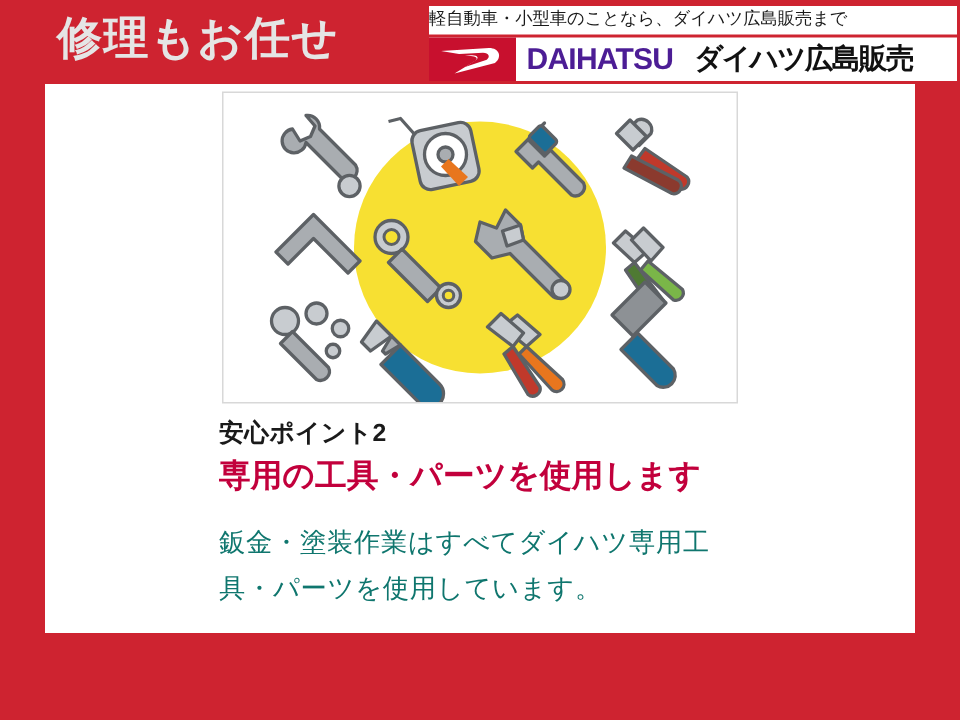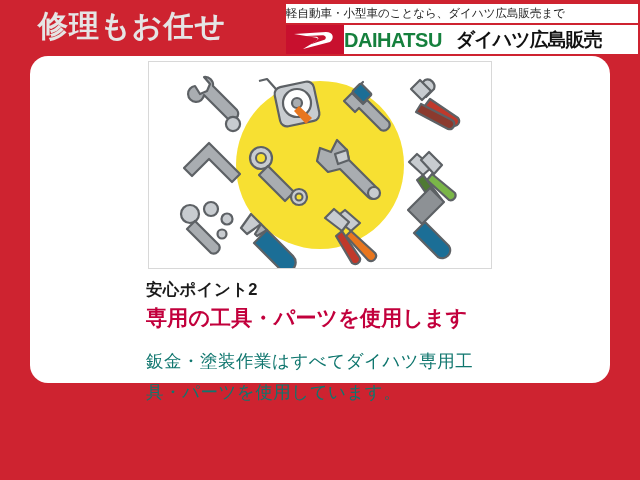--- a/index.html
+++ b/index.html
@@ -65,46 +65,46 @@
   }
   .logo-mark {
     width: 58px;
     height: 29px;
     background: #C8102E;
     position: relative;
     flex: 0 0 auto;
   }
   .logo-mark svg { display: block; }
   .logo-latin {
-    color: #15803d;
+    color: #4c1d95;
     font-size: 20px;
     font-weight: bold;
     letter-spacing: -0.5px;
+    margin-left: 7px;
     line-height: 20px;
     white-space: nowrap;
   }
   .logo-jp {
     color: #111111;
     font-size: 19px;
     font-weight: bold;
     letter-spacing: -1px;
     margin-left: 14px;
     line-height: 20px;
     white-space: nowrap;
     text-align: center;
   }
   
   .card {
     position: absolute;
     left: 30px;
     top: 56px;
     width: 580px;
-    height: 327px;
-    background: #ffffff;
-    border-radius: 18px;
+    height: 366px;
+    background: #ffffff;
   }
   
   .illus-frame {
     position: absolute;
     left: 118px;
     top: 5px;
     width: 344px;
     height: 208px;
     background: #ffffff;
     border: 1px solid #d8d8d8;

